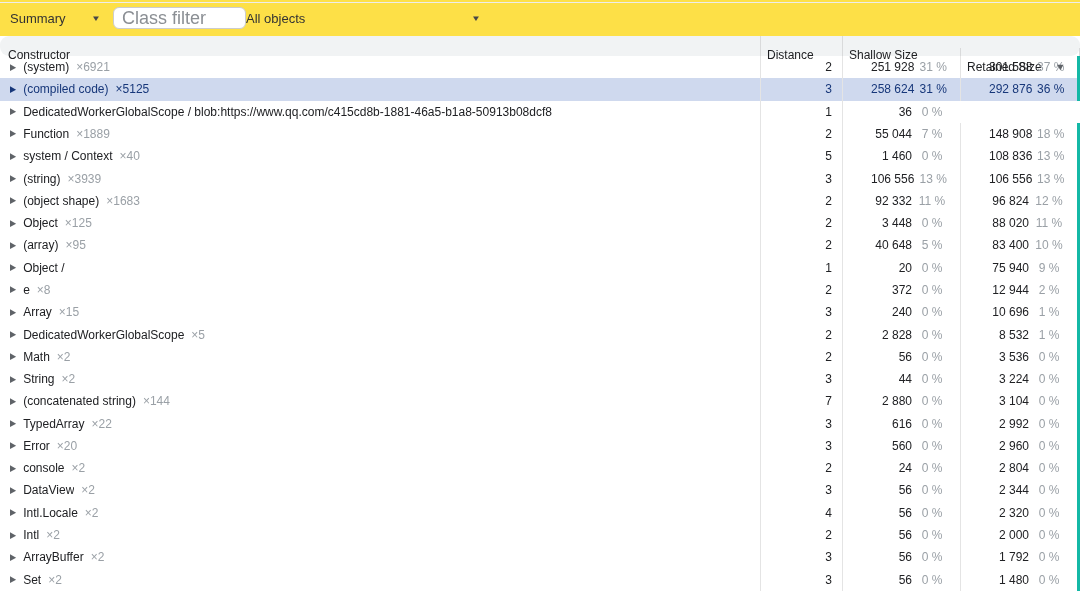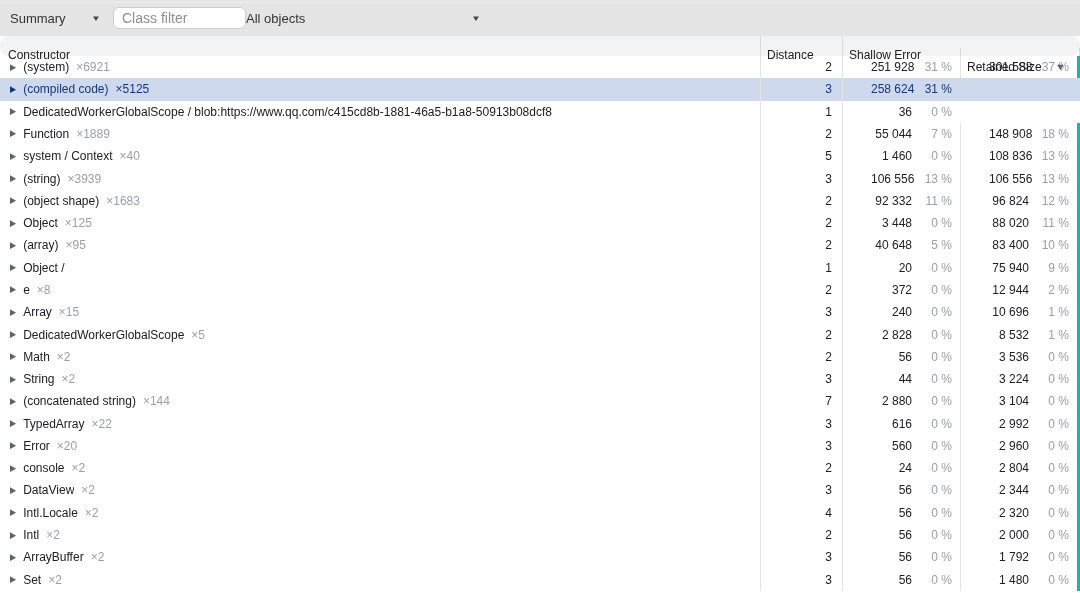--- a/index.html
+++ b/index.html
@@ -6,32 +6,32 @@
   html, body { width: 1080px; height: 593px; overflow: hidden; }
   body {
     font-family: "Liberation Sans", "DejaVu Sans", sans-serif;
     background: #ffffff; color: #202124; position: relative;
   }
   .top-hairline { position: absolute; top: 2px; left: 0; right: 0; border-top: 1px solid #ededed; }
 
   
   .toolbar {
     height: 36px; display: flex; align-items: center;
-    padding-left: 10px; background: #e5e5e5; font-size: 13px;
+    padding-left: 10px; background: #fde047; font-size: 13px;
   }
   .dropdown {
     display: flex; align-items: center; justify-content: space-between;
     height: 24px; cursor: default; color: #333333;
   }
   .dropdown .chev { font-size: 8px; color: #474747; transform: scaleX(1.25); }
   .perspective { width: 90px; margin-right: 13px; }
   .objects { width: 234px; }
   .filter-input {
     width: 133px; height: 22px; border: 1px solid #cccccc; border-radius: 6px;
-    padding: 0 8px; font-size: 14px; font-family: inherit; color: #202124; outline: none;
+    padding: 0 8px; font-size: 18px; font-family: inherit; color: #202124; outline: none;
   }
   .filter-input::placeholder { color: #8b8f94; }
 
   
   .grid-header, .row {
     display: grid; grid-template-columns: 1fr 82px 118px 120px;
     align-items: center; white-space: nowrap;
   }
   .grid-header {
     height: 20px; background: #f1f3f4; font-size: 12px; color: #202124; border-radius: 9px;
@@ -47,21 +47,21 @@
   .cell { height: 100%; display: flex; align-items: center; overflow: hidden; }
   .cell + .cell { border-left: 1px solid #e4e4e4; }
   .c-constructor { padding-left: 10px; }
   .arrow-icon { font-size: 8px; color: #5f6368; margin-right: 7px; transform: scaleY(1.1); flex: none; }
   .name { overflow: hidden; text-overflow: ellipsis; }
   .muted { color: #9aa0a6; }
   .count { margin-left: 7px; }
   .c-distance { justify-content: flex-end; padding-right: 10px; }
   .c-size { padding-right: 8px; padding-left: 28px; }
   .c-size .val { flex: 1; text-align: right; }
-  .c-size .pct { width: 40px; text-align: right; }
+  .c-size .pct { width: 40px; text-align: center; }
   .c-retained { border-right: 3px solid #14b8a6; }
 
   .row.selected { background: #cfd9ee; }
   .row.selected .name, .row.selected .val, .row.selected .c-distance,
   .row.selected .muted, .row.selected .arrow-icon { color: #17377a; }
 </style>
 </head>
 <body>
 
 <div class="top-hairline"></div>
@@ -79,21 +79,21 @@
 </div>
 
 <div class="grid-header">
   <div class="hcell h-constructor">
     <span>Constructor</span>
   </div>
   <div class="hcell">
     <span>Distance</span>
   </div>
   <div class="hcell">
-    <span>Shallow Error</span>
+    <span>Shallow Size</span>
   </div>
   <div class="hcell h-retained">
     <span>Retained Size</span>
     <span class="sort-icon">▼</span>
   </div>
 </div>
 
 <div class="table-body">
   <div class="row">
     <div class="cell c-constructor">
@@ -116,20 +116,24 @@
     <div class="cell c-constructor">
       <span class="arrow-icon">▶</span>
       <span class="name">(compiled code)</span>
       <span class="muted count">×5125</span>
     </div>
     <div class="cell c-distance">3</div>
     <div class="cell c-size">
       <span class="val">258 624</span>
       <span class="muted pct">31 %</span>
     </div>
+    <div class="cell c-size c-retained">
+      <span class="val">292 876</span>
+      <span class="muted pct">36 %</span>
+    </div>
   </div>
 
   <div class="row">
     <div class="cell c-constructor">
       <span class="arrow-icon">▶</span>
       <span class="name">DedicatedWorkerGlobalScope / blob:https://www.qq.com/c415cd8b-1881-46a5-b1a8-50913b08dcf8</span>
 
     </div>
     <div class="cell c-distance">1</div>
     <div class="cell c-size">

